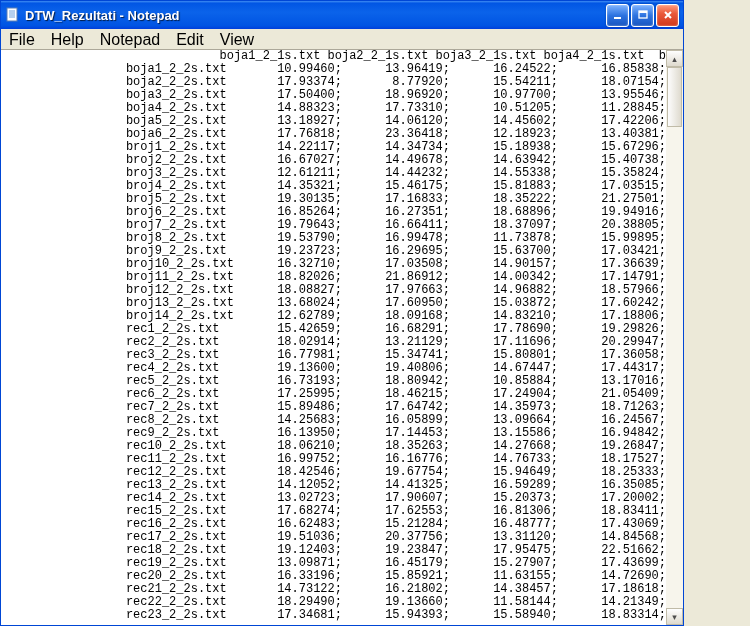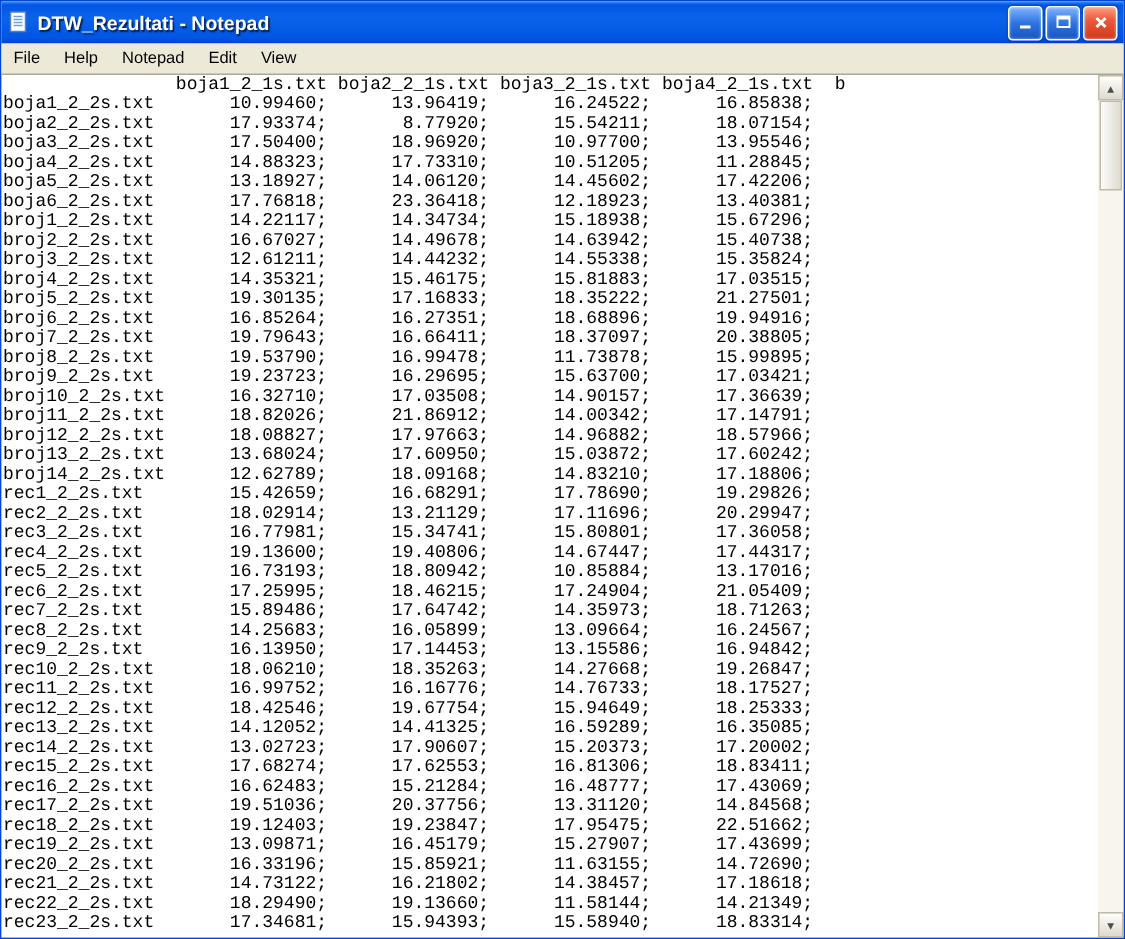--- a/index.html
+++ b/index.html
@@ -4,21 +4,21 @@
 <style>
   html, body {
     margin: 0;
     padding: 0;
     font-family: "Tahoma", "Segoe UI", sans-serif;
     font-size: 11px;
     background: #ece9d8;
     overflow: hidden;
   }
   .window {
-    width: 750px;
+    width: 684px;
     height: 626px;
     box-sizing: border-box;
     border: 1px solid #0046d5;
     background: #fff;
     display: flex;
     flex-direction: column;
     position: relative;
   }
   
   .titlebar {
@@ -72,22 +72,22 @@
     background: linear-gradient(to bottom, #ff9a7b 0%, #ea5a3b 40%, #d1371b 100%);
   }
   .win-btn svg { display:block; }
 
   
   .menubar {
     height: 20px;
     background: #ece9d8;
     border-bottom: 1px solid #aca899;
     display: flex;
-    align-items: center;
-    font-size: 11px;
+    align-items: flex-end;
+    font-size: 16px;
     color: #000;
   }
   .menu-item {
     padding: 0 8px;
     display: flex;
     align-items: center;
     cursor: default;
   }
 
   
@@ -100,20 +100,21 @@
     position: absolute;
     top: 0; left: 0; right: 17px; bottom: 0;
     overflow: hidden;
     background: #fff;
     font-family: "Lucida Console", "Courier New", monospace;
     font-size: 12px;
     line-height: 13px;
     white-space: pre;
     color: #000;
     padding: 0 0 4px 1px;
+    text-align: right;
   }
 
   
   .vscroll {
     position: absolute;
     top: 0;
     right: 0;
     width: 17px;
     bottom: 0;
     background: #f1efe2;

